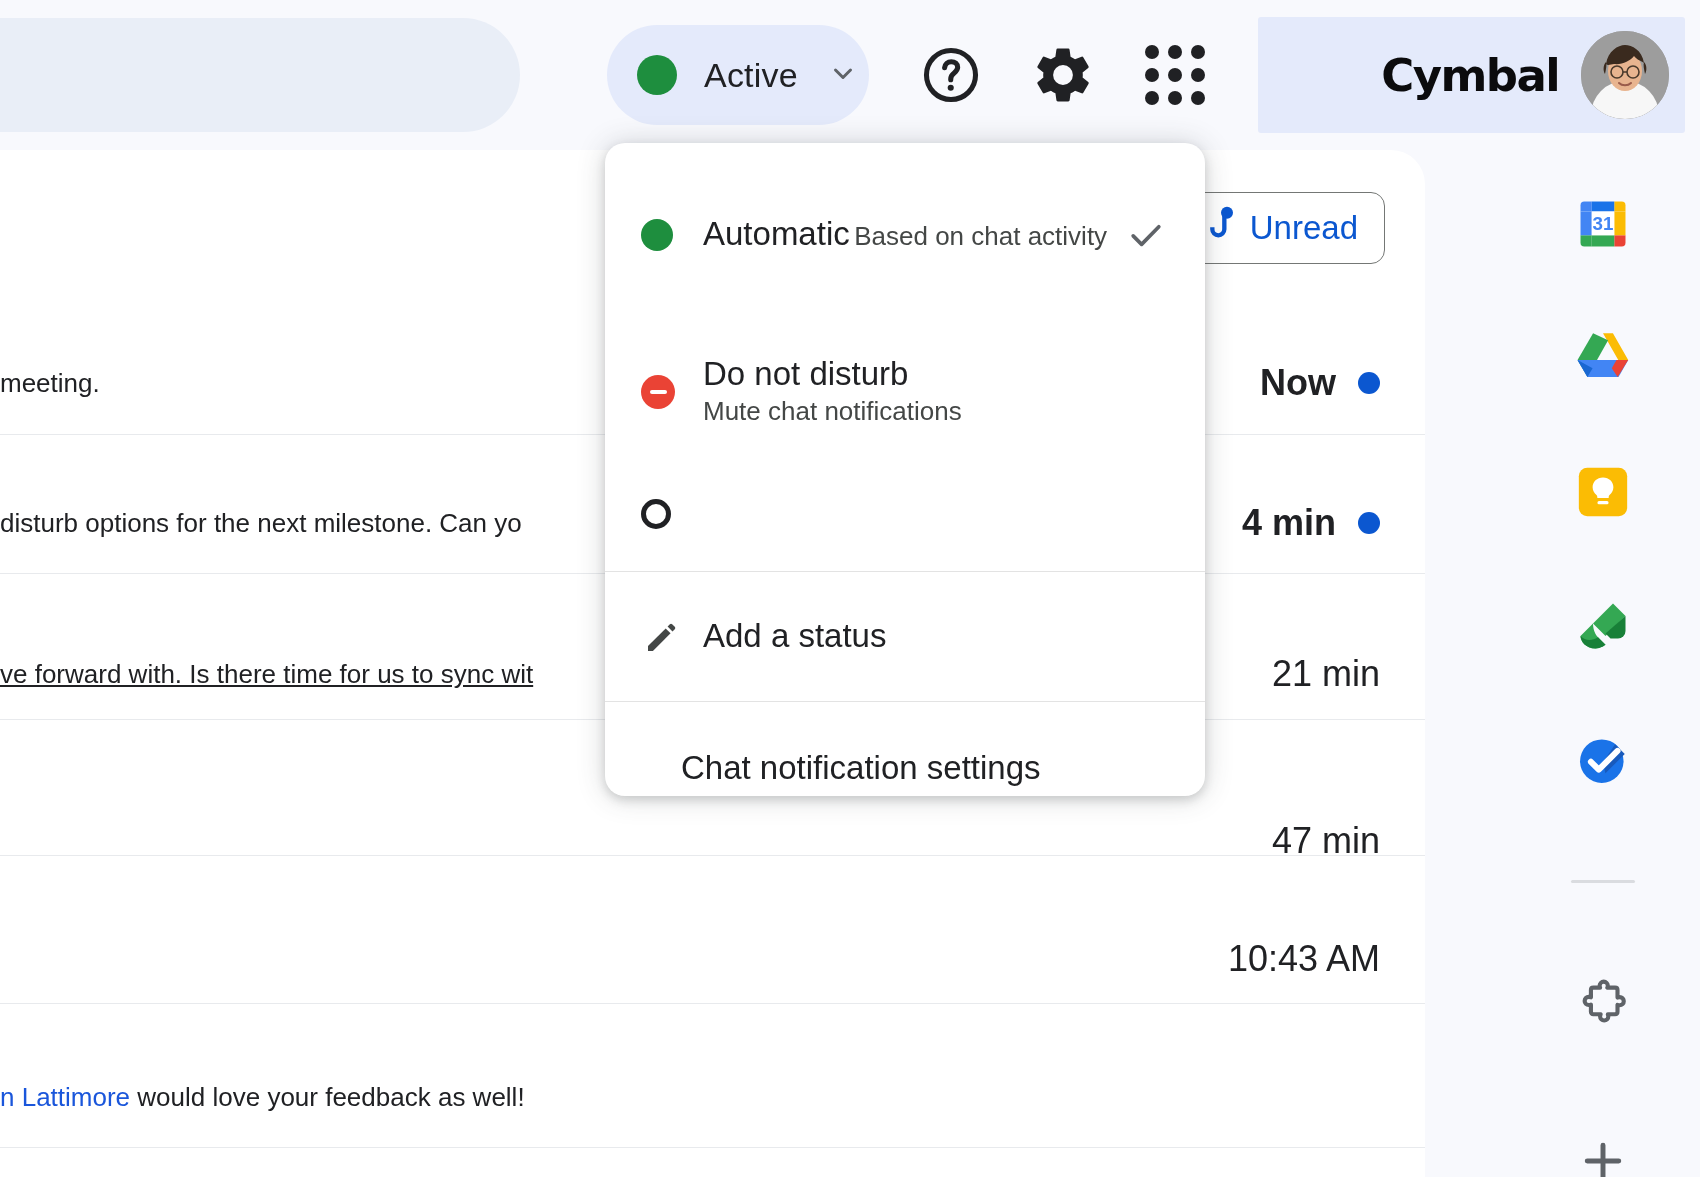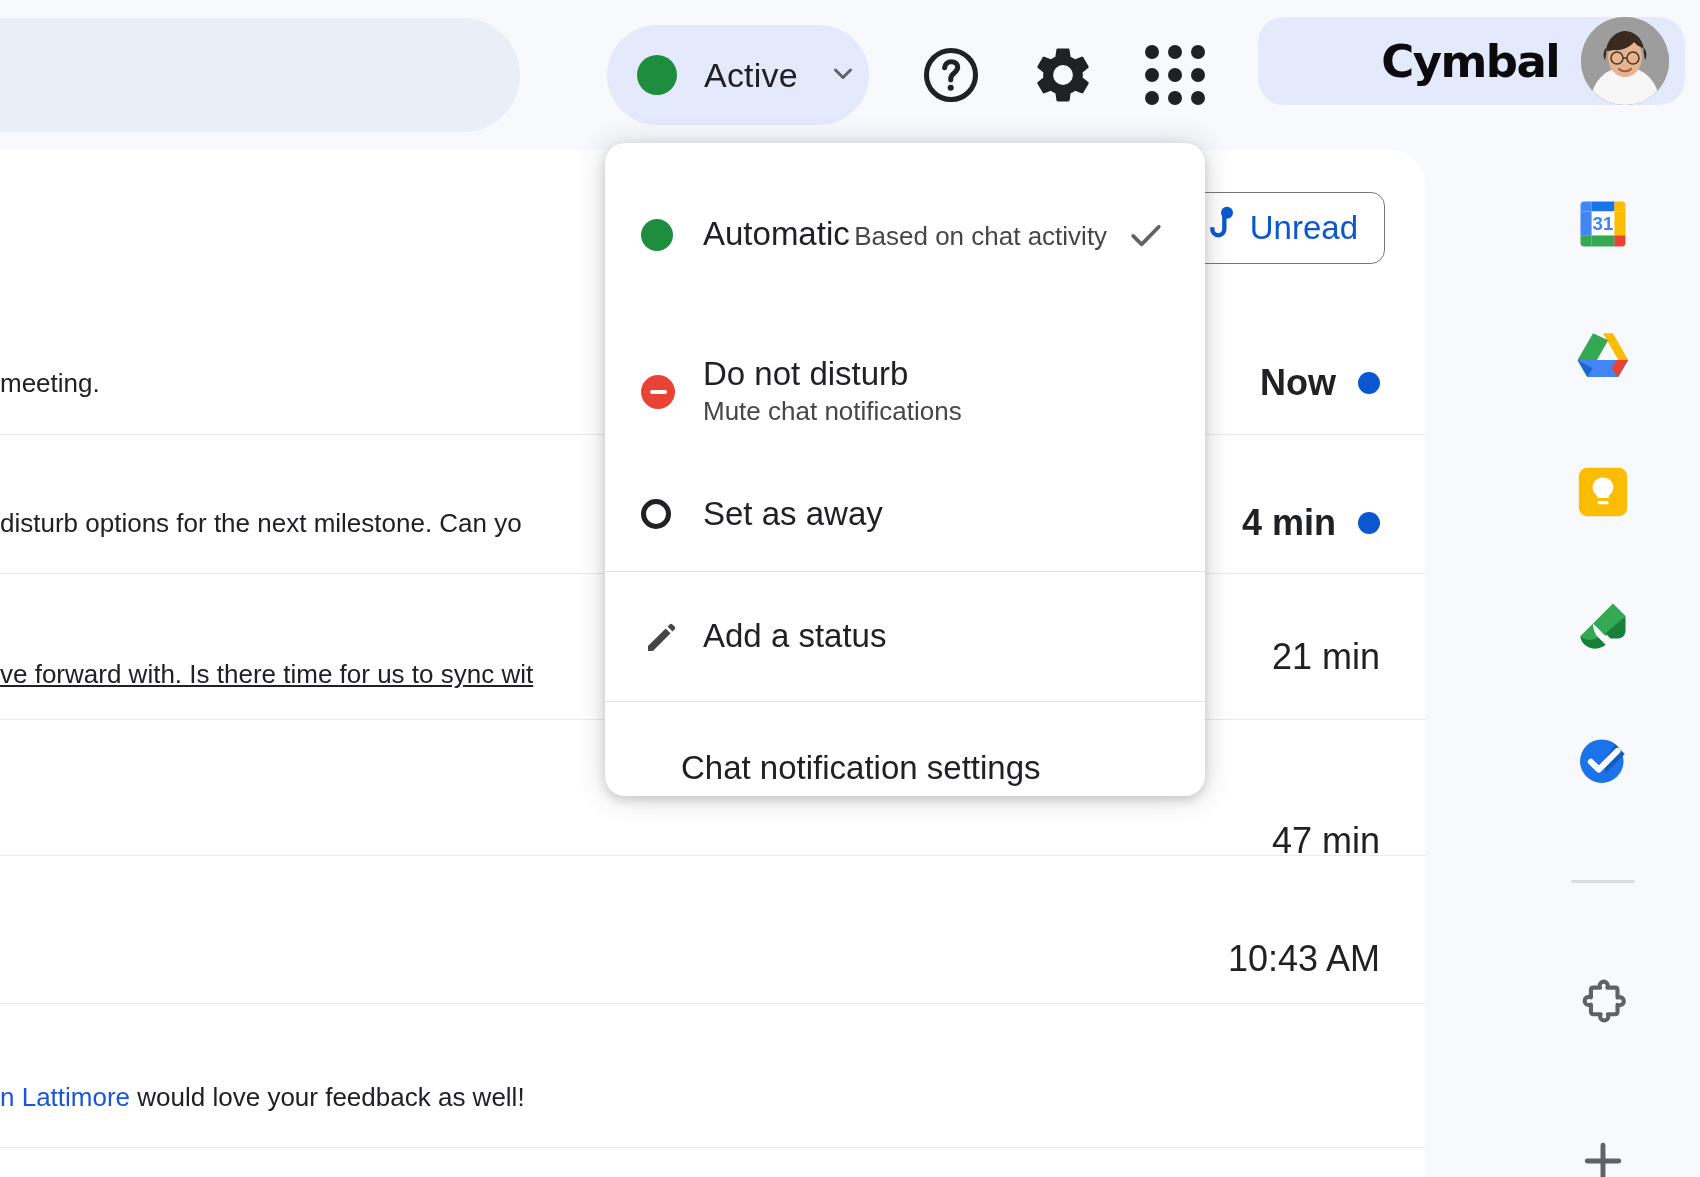--- a/index.html
+++ b/index.html
@@ -44,22 +44,22 @@
   }
   .help-btn { left: 910px; }
   .gear-btn { left: 1022px; }
   .apps-btn { left: 1134px; }
 
   .dots-grid { display: grid; grid-template-columns: repeat(3, 14px); gap: 9px; }
   .dots-grid i { width: 14px; height: 14px; border-radius: 50%; background: #202124; display: block; }
 
   .account-chip {
     position: absolute; left: 1258px; top: 17px;
-    width: 427px; height: 88px;
-    background: #e4eafb; border-radius: 26px;
+    width: 427px; height: 116px;
+    background: #e4eafb; border-radius: 3px;
     display: flex; align-items: center; justify-content: flex-end;
     gap: 22px; padding-right: 16px;
     cursor: pointer;
   }
   .brand {
     font-size: 45px; font-weight: 700; color: #0b0b0d; letter-spacing: -1.6px;
     font-family: "DejaVu Sans", sans-serif;
   }
   .avatar {
     width: 88px; height: 88px; border-radius: 50%; overflow: hidden; flex: none;
@@ -225,21 +225,21 @@
     <div class="row" style="top:285px; height:139px;">
       <span class="row-snippet" style="left:80px; top:73px;">disturb options for the next milestone. Can yo</span>
       <span class="row-meta unread" style="top:67px;">
         <span>4 min</span>
         <span class="blue-dot"></span>
       </span>
     </div>
 
     <div class="row" style="top:424px; height:146px;">
       <span class="row-snippet" style="left:80px; top:85px;text-decoration:underline;">ve forward with. Is there time for us to sync wit</span>
-      <span class="row-meta" style="top:62px;">
+      <span class="row-meta" style="top:79px;">
         <span>21 min</span>
       </span>
     </div>
 
     <div class="row" style="top:570px; height:136px;">
       <span class="row-meta" style="top:72px;margin-top:28px;">
         <span>47 min</span>
       </span>
     </div>
 
@@ -287,23 +287,20 @@
         <span class="mi-title">Do not disturb</span>
         <span class="mi-sub">Mute chat notifications</span>
       </span>
       <span class="mi-check"></span>
     </div>
 
     <div class="menu-item" style="height:114px;">
       <span class="mi-icon">
           <span class="ring"></span>
         </span>
-      <span class="mi-text">
-        <span class="mi-title">Set as away</span>
-      </span>
       <span class="mi-check"></span>
     </div>
 
     <div class="menu-sep"></div>
 
     <div class="menu-item" style="height:129px;">
       <span class="mi-icon">
         <svg width="42" height="42" viewBox="0 0 24 24">
           <path d="M4 17.2V20h2.8L16.9 9.9l-2.8-2.8L4 17.2z" fill="#444746"></path>
           <path d="M19.3 7.5a.9.9 0 0 0 0-1.3l-1.5-1.5a.9.9 0 0 0-1.3 0l-1.3 1.3 2.8 2.8 1.3-1.3z" fill="#444746"></path>

